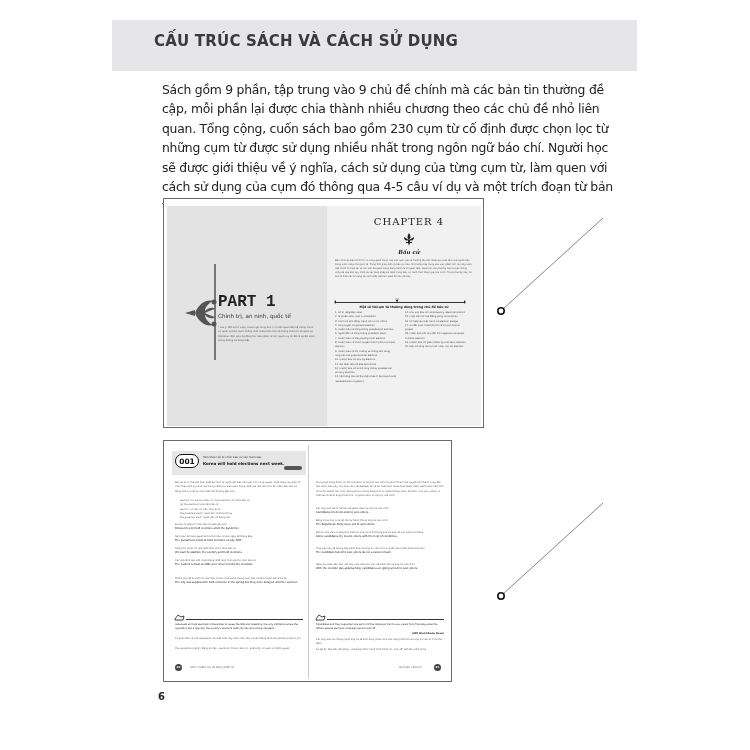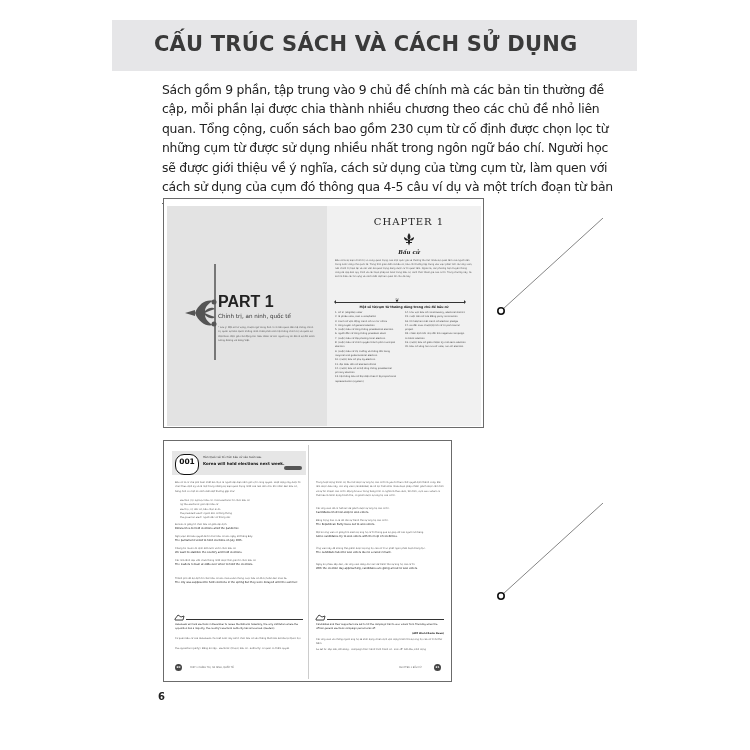--- a/index.html
+++ b/index.html
@@ -1,31 +1,31 @@
 <!DOCTYPE html>
 <html><head>
 <meta charset="utf-8">
 <style>
   * { box-sizing: border-box; margin: 0; padding: 0; }
   html, body { width: 750px; height: 750px; background: #ffffff; overflow: hidden; }
   body { position: relative; font-family: "DejaVu Sans", sans-serif; color: #222; }
 
   .title-band { position: absolute; left: 112px; top: 20px; width: 525px; height: 51px; background: #e6e6e8; }
-  .title-band h1 { position: absolute; left: 42px; top: 12px; font-family: "DejaVu Sans", sans-serif; font-weight: bold; font-size: 21px; color: #3a3a3a; letter-spacing: 0.2px; white-space: nowrap; }
+  .title-band h1 { position: absolute; left: 42px; top: 12px; font-family: "DejaVu Sans", sans-serif; font-weight: bold; font-size: 15px; color: #3a3a3a; letter-spacing: 0.2px; white-space: nowrap; }
 
   .intro { position: absolute; left: 162px; top: 80px; width: 460px; font-family: "DejaVu Sans", sans-serif; font-size: 12.4px; line-height: 19.4px; color: #222; letter-spacing: -0.25px; }
 
   
   .spread { position: absolute; background: #fff; border: 1.5px solid #6b6b6b; }
   .spread1 { left: 163px; top: 198px; width: 321px; height: 230px; }
   .s1-left { position: absolute; left: 3px; top: 7px; width: 160px; height: 220px; background: #e3e3e3; }
   .s1-right { position: absolute; left: 163px; top: 7px; width: 154px; height: 220px; background: #f1f1f1; }
   .part-bar { position: absolute; left: 47px; top: 58px; width: 2px; height: 96px; background: #777; }
   .fleur { position: absolute; left: 16px; top: 87px; width: 40px; height: 40px; }
-  .part-title { position: absolute; left: 51px; top: 87px; font-family: Liberation Sans, sans-serif; font-weight: bold; font-size: 16px; color: #222; white-space: nowrap; }
+  .part-title { position: absolute; left: 51px; top: 87px; font-family: Liberation Mono, monospace; font-weight: bold; font-size: 16px; color: #222; white-space: nowrap; }
   .part-sub { position: absolute; left: 51px; top: 107px; font-size: 5.6px; color: #333; white-space: nowrap; }
   .part-desc { position: absolute; left: 51px; top: 120px; width: 98px; font-size: 2.4px; line-height: 4.3px; color: #555; }
 
   .chapter-word { position: absolute; left: 32px; top: 10px; width: 100px; text-align: center; font-family: "DejaVu Serif", serif; font-size: 10px; letter-spacing: 1px; color: #222; }
   .chapter-icon { position: absolute; left: 75px; top: 26px; width: 14px; height: 14px; }
   .chapter-name { position: absolute; left: 32px; top: 43px; width: 100px; text-align: center; font-family: "DejaVu Serif", serif; font-weight: bold; font-style: italic; font-size: 5.5px; color: #222; }
   .chapter-intro { position: absolute; left: 8px; top: 53px; width: 138px; font-size: 2.3px; line-height: 4px; color: #555; }
   .divider-arrow { position: absolute; left: 8px; top: 96px; width: 130px; height: 1px; background: #333; }
   .divider-arrow::before, .divider-arrow::after { content: ""; position: absolute; top: -2px; border: 2.5px solid transparent; }
   .divider-arrow::before { left: -3px; border-right-color: #333; }
@@ -36,21 +36,21 @@
   .phr-col.c1 { left: 8px; }
   .phr-col.c2 { left: 78px; }
 
   
   .spread2 { left: 163px; top: 440px; width: 289px; height: 242px; }
   .s2-page { position: absolute; top: 4px; height: 234px; background: #fff; }
   .s2-left { left: 4px; width: 140px; }
   .s2-right { left: 145px; width: 140px; }
   .s2-mid { position: absolute; left: 144px; top: 4px; width: 1px; height: 234px; background: #ccc; }
   .phrase-head { position: absolute; left: 4px; top: 6px; width: 134px; height: 24px; background: #e6e6e6; }
-  .num-hex { position: absolute; left: 3px; top: 3px; width: 24px; height: 21px; border: 1.6px solid #111; border-radius: 9px; background: #fff; font-weight: bold; font-size: 7.5px; line-height: 14px; text-align: center; color: #111; }
+  .num-hex { position: absolute; left: 3px; top: 3px; width: 24px; height: 14px; border: 1.6px solid #111; border-radius: 9px; background: #fff; font-weight: bold; font-size: 7.5px; line-height: 14px; text-align: center; color: #111; }
   .ph-vi { position: absolute; left: 31px; top: 4px; width: 100px; font-size: 2.8px; color: #333; white-space: nowrap; }
   .ph-en { position: absolute; left: 31px; top: 10px; width: 100px; font-size: 4px; font-weight: bold; color: #111; white-space: nowrap; }
   .ph-tag { position: absolute; right: 4px; top: 15px; width: 18px; height: 4px; background: #555; border-radius: 2px; }
   .body-text { position: absolute; left: 7px; width: 128px; font-size: 2.35px; line-height: 4.3px; color: #555; }
   .ex { position: absolute; left: 7px; width: 128px; font-size: 2.35px; line-height: 4.2px; color: #555; }
   .ex .en { color: #111; font-size: 2.6px; }
   .news-icon { position: absolute; left: 6px; width: 11px; height: 8px; }
   .news-line { position: absolute; left: 18px; width: 117px; height: 1px; background: #333; }
   .footer-circle { position: absolute; width: 7px; height: 7px; border-radius: 50%; background: #444; color: #fff; font-size: 2.8px; line-height: 7px; text-align: center; font-weight: bold; }
   .footer-text { position: absolute; font-size: 2.3px; color: #666; white-space: nowrap; }
@@ -75,21 +75,21 @@
       <path d="M2 20 L12 17 L12 23 Z" fill="#555"></path>
       <path d="M12 20 C16 10, 24 6, 30 8 C26 10, 22 14, 22 18 C26 14, 30 14, 32 16 C28 17, 24 19, 22 20 C24 21, 28 23, 32 24 C30 26, 26 26, 22 22 C22 26, 26 30, 30 32 C24 34, 16 30, 12 20 Z" fill="#555"></path>
       <circle cx="31" cy="9" r="2.5" fill="#555"></circle>
       <circle cx="31" cy="31" r="2.5" fill="#555"></circle>
     </svg>
     <div class="part-title">PART 1</div>
     <div class="part-sub">Chính trị, an ninh, quốc tế</div>
     <div class="part-desc">* Lưu ý: Một số từ vựng, thuật ngữ trong Part 1 có liên quan đến hệ thống chính trị, quân sự Hàn Quốc không nhất thiết phản ánh hệ thống chính trị và quân sự Việt Nam. Độc giả chủ động tìm hiểu thêm từ các nguồn uy tín để có sự đối sánh tương đương về tiếng Việt.</div>
   </div>
   <div class="s1-right">
-    <div class="chapter-word">CHAPTER 1</div>
+    <div class="chapter-word">CHAPTER 4</div>
     <svg class="chapter-icon" viewBox="0 0 14 14">
       <path d="M7 1 C5 4,5 6,7 8 C9 6,9 4,7 1 Z M2 5 C2 8,4 9,6 8.5 L6 10 L4 10 L4 11 L10 11 L10 10 L8 10 L8 8.5 C10 9,12 8,12 5 C10 6,9 7,7 8 C5 7,4 6,2 5 Z M6 11 L7 13.5 L8 11 Z" fill="#222"></path>
     </svg>
     <div class="chapter-name">Bầu cử</div>
     <div class="chapter-intro">Bầu cử là sự kiện chính trị vô cùng quan trọng của một quốc gia và thường thu hút nhiều sự quan tâm của người dân trong nước cũng như quốc tế. Trong thời gian diễn ra bầu cử, báo chí thường tập trung vào việc phân tích các ứng viên, nền chính trị hiện tại và các vấn đề quan trọng đang được cử tri quan tâm. Ngoài ra, các phương tiện truyền thông cũng đề cập đến quy trình và các biện pháp an toàn trong bầu cử, cách thức tham gia của cử tri. Trong chương này, ta sẽ tìm hiểu các từ vựng và cách diễn đạt liên quan tới chủ đề này.</div>
     <div class="divider-arrow"></div>
     <div class="divider-orn">❦</div>
     <div class="phr-heading">Một số từ/cụm từ thường dùng trong chủ đề bầu cử</div>
     <div class="phr-col c1">
       <div>1. cử tri (eligible) voter</div>

